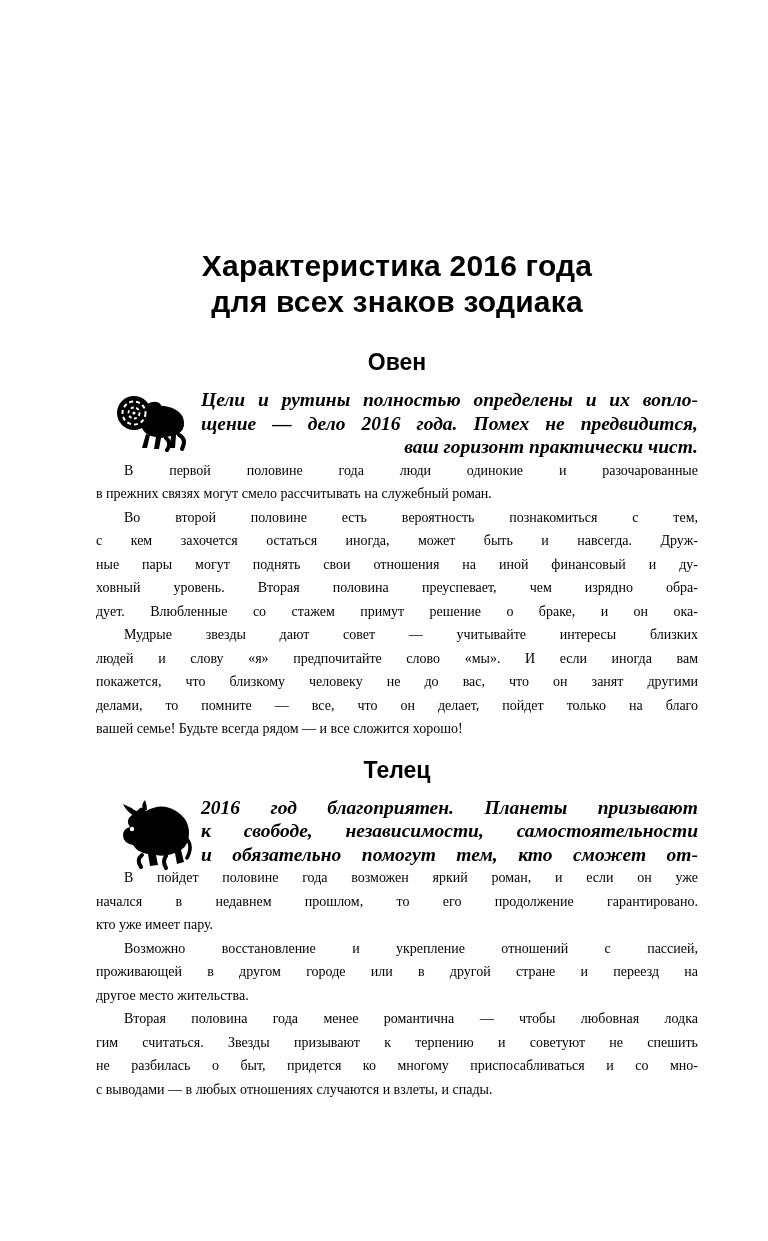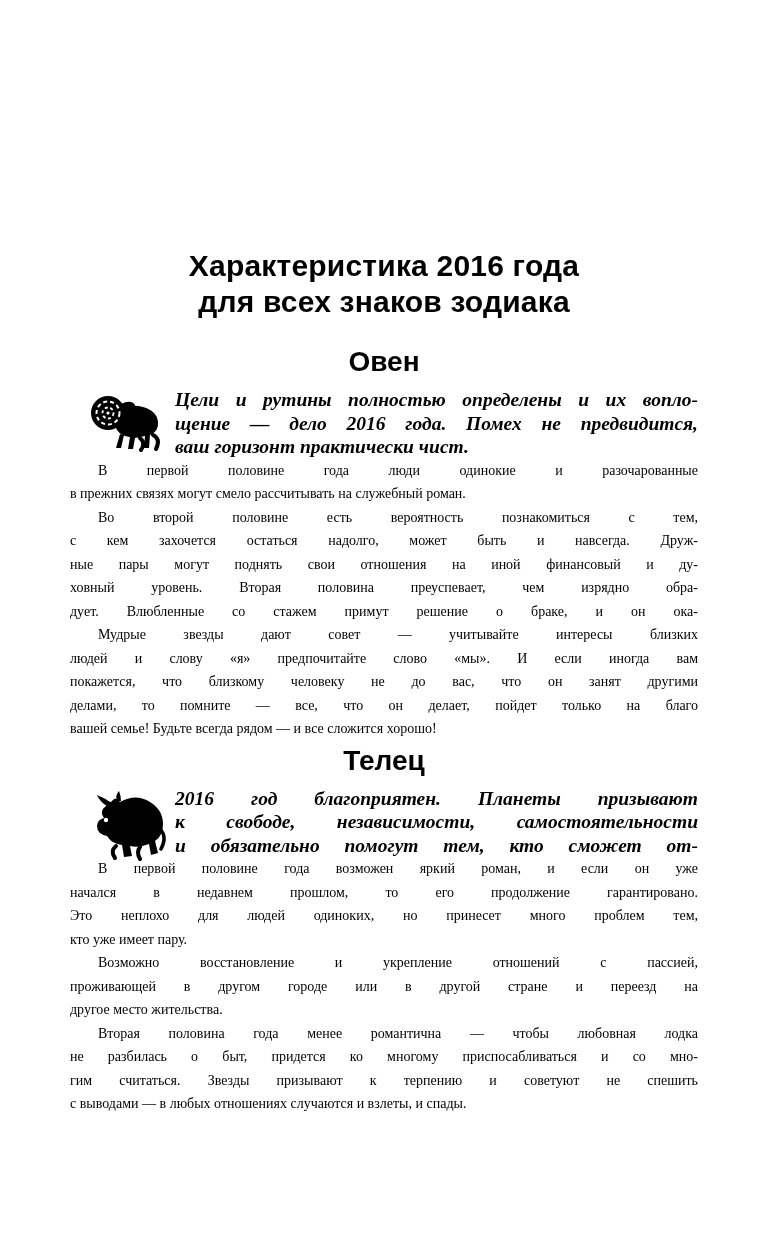--- a/index.html
+++ b/index.html
@@ -1,50 +1,51 @@
 <!DOCTYPE html>
 <html lang="ru"><head>
 <meta charset="utf-8">
 <style>
   html, body { margin: 0; padding: 0; background: #ffffff; }
   body { width: 768px; height: 1241px; overflow: hidden; }
   .page {
     box-sizing: border-box;
     width: 768px; height: 1241px;
-    padding: 248px 70px 0 70px;
+    padding: 248px 70px 0 96px;
     background: #ffffff;
     color: #000;
     font-family: "Liberation Serif", serif;
   }
   h1.book-title {
     margin: 0;
     font-family: "Liberation Sans", sans-serif;
     font-weight: bold;
     font-size: 30px;
     line-height: 36px;
     text-align: center;
     letter-spacing: 0.2px;
   }
   h2.sign-heading {
     margin: 28px 0 0 0;
     font-family: "Liberation Sans", sans-serif;
     font-weight: bold;
-    font-size: 28px;
+    font-size: 23px;
     line-height: 28px;
     text-align: center;
   }
-  h2.sign-heading.second { margin-top: 6px; }
+  h2.sign-heading.second { margin-top: 15px; }
   .lead { position: relative; margin-top: 12px; }
   .lead .ln {
     margin-left: 105px;
     font-family: "Liberation Serif", serif;
     font-style: italic;
     font-weight: bold;
     font-size: 19.5px;
     line-height: 23.5px;
+    text-align: right;
   }
   .lead .ln.full { margin-left: 0; }
   .icon-wrap { position: absolute; display: block; }
   .icon-wrap.aries { left: 16px; top: 4px; width: 82px; height: 60px; }
   .icon-wrap.taurus { left: 20px; top: 4px; width: 80px; height: 70px; }
   .para { margin: 0; }
   .para .ln {
     font-family: Liberation Serif, serif;
     font-size: 14px;
     line-height: 23.5px;
@@ -85,21 +86,21 @@
       <div class="ln">ваш горизонт практически чист.</div>
     </div>
 
     <div class="para">
       <div class="ln j ind">В первой половине года люди одинокие и разочарованные</div>
       <div class="ln">в прежних связях могут смело рассчитывать на служебный роман.</div>
     </div>
 
     <div class="para">
       <div class="ln j ind">Во второй половине есть вероятность познакомиться с тем,</div>
-      <div class="ln j">с кем захочется остаться надолго, может быть и навсегда. Друж-</div>
+      <div class="ln j">с кем захочется остаться иногда, может быть и навсегда. Друж-</div>
       <div class="ln j">ные пары могут поднять свои отношения на иной финансовый и ду-</div>
       <div class="ln j">ховный уровень. Вторая половина преуспевает, чем изрядно обра-</div>
       <div class="ln j">дует. Влюбленные со стажем примут решение о браке, и он ока-</div>
     </div>
 
     <div class="para">
       <div class="ln j ind">Мудрые звезды дают совет — учитывайте интересы близких</div>
       <div class="ln j">людей и слову «я» предпочитайте слово «мы». И если иногда вам</div>
       <div class="ln j">покажется, что близкому человеку не до вас, что он занят другими</div>
       <div class="ln j">делами, то помните — все, что он делает, пойдет только на благо</div>
@@ -121,33 +122,32 @@
           <path d="M26 55 Q20 60 25 67" fill="none" stroke="#000" stroke-width="4" stroke-linecap="round"></path>
           <path d="M50 56 Q46 61 50 68" fill="none" stroke="#000" stroke-width="4" stroke-linecap="round"></path>
         </svg>
       </span>
       <div class="ln j">2016 год благоприятен. Планеты призывают</div>
       <div class="ln j">к свободе, независимости, самостоятельности</div>
       <div class="ln j">и обязательно помогут тем, кто сможет от-</div>
     </div>
 
     <div class="para">
-      <div class="ln j ind">В первой половине года возможен яркий роман, и если он уже</div>
+      <div class="ln j ind">В пойдет половине года возможен яркий роман, и если он уже</div>
       <div class="ln j">начался в недавнем прошлом, то его продолжение гарантировано.</div>
-      <div class="ln j">Это неплохо для людей одиноких, но принесет много проблем тем,</div>
       <div class="ln">кто уже имеет пару.</div>
     </div>
 
     <div class="para">
       <div class="ln j ind">Возможно восстановление и укрепление отношений с пассией,</div>
       <div class="ln j">проживающей в другом городе или в другой стране и переезд на</div>
       <div class="ln">другое место жительства.</div>
     </div>
 
     <div class="para">
       <div class="ln j ind">Вторая половина года менее романтична — чтобы любовная лодка</div>
+      <div class="ln j">гим считаться. Звезды призывают к терпению и советуют не спешить</div>
       <div class="ln j">не разбилась о быт, придется ко многому приспосабливаться и со мно-</div>
-      <div class="ln j">гим считаться. Звезды призывают к терпению и советуют не спешить</div>
       <div class="ln">с выводами — в любых отношениях случаются и взлеты, и спады.</div>
     </div>
   </section>
 
 </div>
 
 </body></html>

